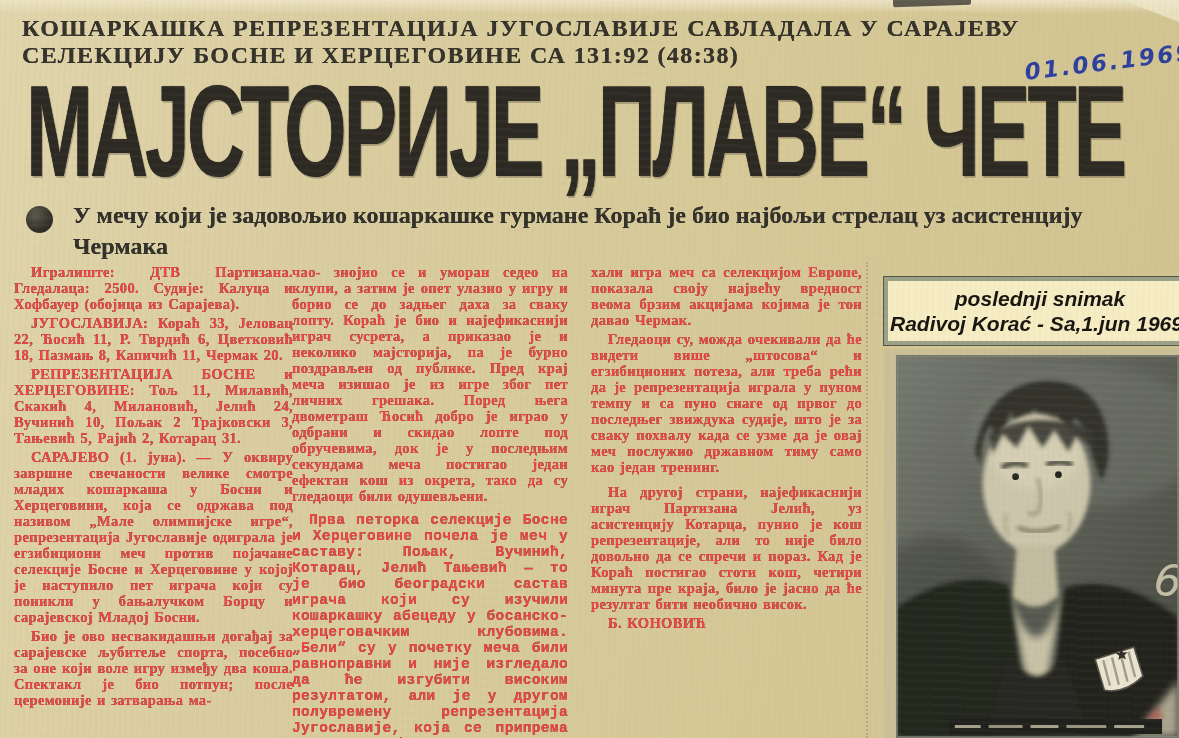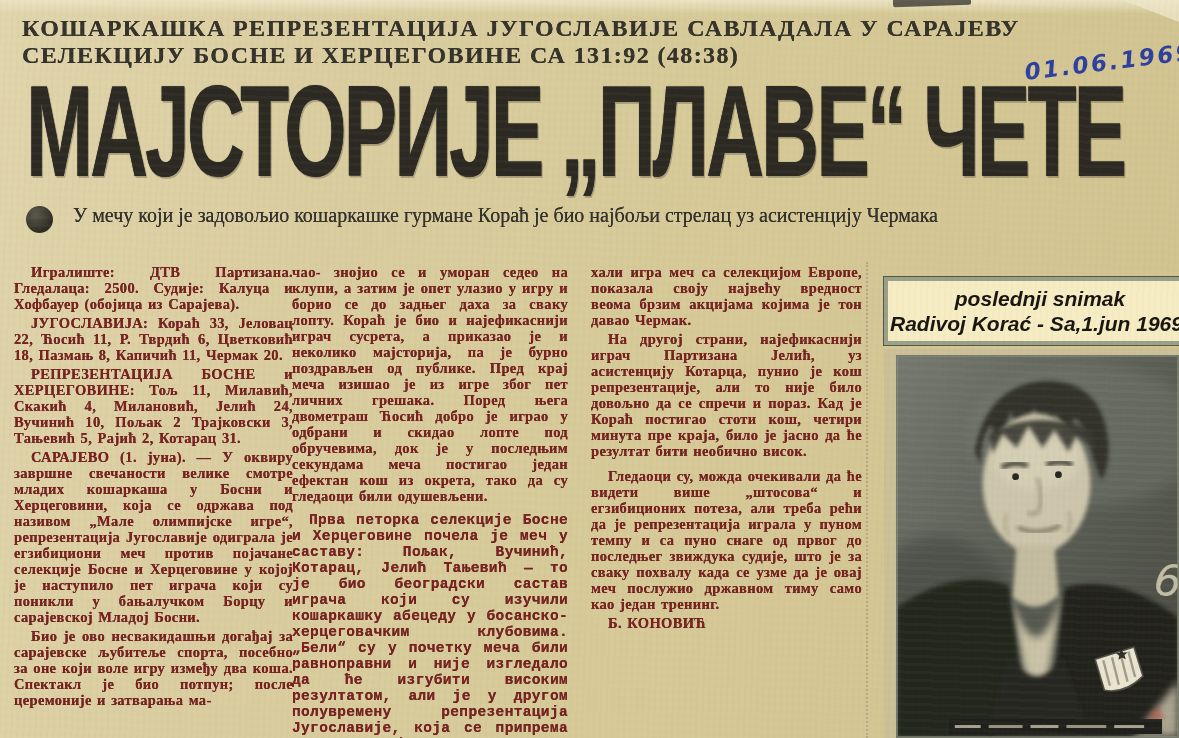--- a/index.html
+++ b/index.html
@@ -29,27 +29,27 @@
 
   .headline{position:absolute;left:26px;top:66px;z-index:4;white-space:nowrap;
     font-family:"Liberation Sans","DejaVu Sans",sans-serif;font-weight:700;
     font-size:128px;line-height:1;letter-spacing:-5px;color:#2b2922;
     transform:scale(.63,1.02);transform-origin:left top;
     text-shadow:2px 2px 0 rgba(43,41,34,.25), 0 0 1px #2b2922;}
 
   .lead{position:absolute;left:26px;top:200px;width:1128px;z-index:4;display:flex;gap:20px;}
   .lead-bullet{flex:0 0 27px;width:27px;height:27px;margin-top:6px;border-radius:50%;
     background:radial-gradient(circle at 35% 30%,#5b584c,#2e2c24 70%);}
-  .lead-text{font-weight:400;font-size:20px;line-height:31px;color:#32302a;
+  .lead-text{font-weight:700;font-size:24px;line-height:31px;color:#32302a;
     text-shadow:0 0 .4px #32302a;}
 
   .col{position:absolute;top:264px;bottom:0;z-index:4;overflow:hidden;}
   .col p{margin:0 0 3px 0;font-weight:700;font-size:14.5px;line-height:16px;
     letter-spacing:.35px;word-spacing:1.4px;text-align:justify;text-indent:17px;
-    color:#7f1d1d;text-shadow:0 0 .3px #3b382e;}
+    color:#ef4444;text-shadow:0 0 .3px #3b382e;}
   #col1{left:14px;width:279px;}
   #col2{left:292px;width:276px;}
   #col3{left:591px;width:271px;}
   .cont p:first-child{text-indent:0;}
   #col2 p:nth-child(2){margin-top:8px;font-family:Liberation Mono, monospace;}
   #col3 p:nth-child(3){margin-top:9px;}
   .byline{font-weight:700;font-size:15px;letter-spacing:2px;text-align:right;
     padding-right:8px;margin-top:3px;color:#3b382e;}
 
   .col-rule{position:absolute;left:866px;top:262px;bottom:0;width:0;z-index:4;
@@ -91,22 +91,22 @@
     <p>РЕПРЕЗЕНТАЦИЈА БОСНЕ и ХЕРЦЕГОВИНЕ: Тољ 11, Милавић, Скакић 4, Милановић, Јелић 24, Вучинић 10, Пољак 2 Трајковски 3, Тањевић 5, Рајић 2, Котарац 31.</p>
     <p>САРАЈЕВО (1. јуна). — У оквиру завршне свечаности велике смотре младих кошаркаша у Босни и Херцеговини, која се одржава под називом „Мале олимпијске игре“, репрезентација Југославије одиграла је егзибициони меч против појачане селекције Босне и Херцеговине у којој је наступило пет играча који су поникли у бањалучком Борцу и сарајевској Младој Босни.</p>
     <p>Био је ово несвакидашњи догађај за сарајевске љубитеље спорта, посебно за оне који воле игру између два коша. Спектакл је био потпун; после церемоније и затварања ма-</p>
   </div>
 <div id="col2" class="col cont">
     <p>чао- знојио се и уморан седео на клупи, а затим је опет улазио у игру и борио се до задњег даха за сваку лопту. Кораћ је био и најефикаснији играч сусрета, а приказао је и неколико мајсторија, па је бурно поздрављен од публике. Пред крај меча изишао је из игре због пет личних грешака. Поред њега двометраш Ћосић добро је играо у одбрани и скидао лопте под обручевима, док је у последњим секундама меча постигао један ефектан кош из окрета, тако да су гледаоци били одушевљени.</p>
     <p>Прва петорка селекције Босне и Херцеговине почела је меч у саставу: Пољак, Вучинић, Котарац, Јелић Тањевић — то је био београдски састав играча који су изучили кошаркашку абецеду у босанско-херцеговачким клубовима. „Бели“ су у почетку меча били равноправни и није изгледало да ће изгубити високим резултатом, али је у другом полувремену репрезентација Југославије, која се припрема да следеће недеље у београдској</p>
   </div>
 <div id="col3" class="col cont">
 <p>хали игра меч са селекцијом Европе, показала своју највећу вредност веома брзим акцијама којима је тон давао Чермак.</p>
+    <p>Гледаоци су, можда очекивали да ће видети више „штосова“ и егзибиционих потеза, али треба рећи да је репрезентација играла у пуном темпу и са пуно снаге од првог до последњег звиждука судије, што је за сваку похвалу када се узме да је овај меч послужио државном тиму само као један тренинг.</p>
     <p>На другој страни, најефикаснији играч Партизана Јелић, уз асистенцију Котарца, пунио је кош репрезентације, али то није било довољно да се спречи и пораз. Кад је Кораћ постигао стоти кош, четири минута пре краја, било је јасно да ће резултат бити необично висок.</p>
-    <p>Гледаоци су, можда очекивали да ће видети више „штосова“ и егзибиционих потеза, али треба рећи да је репрезентација играла у пуном темпу и са пуно снаге од првог до последњег звиждука судије, што је за сваку похвалу када се узме да је овај меч послужио државном тиму само као један тренинг.</p>
     <p class="byline">Б. КОНОВИЋ</p>
   </div>
 
 <div class="col-rule"></div>
 
 <div class="caption-box">
   <div class="l1">poslednji snimak</div>
   <div class="l2">Radivoj Korać - Sa,1.jun 1969</div>
 </div>
 

